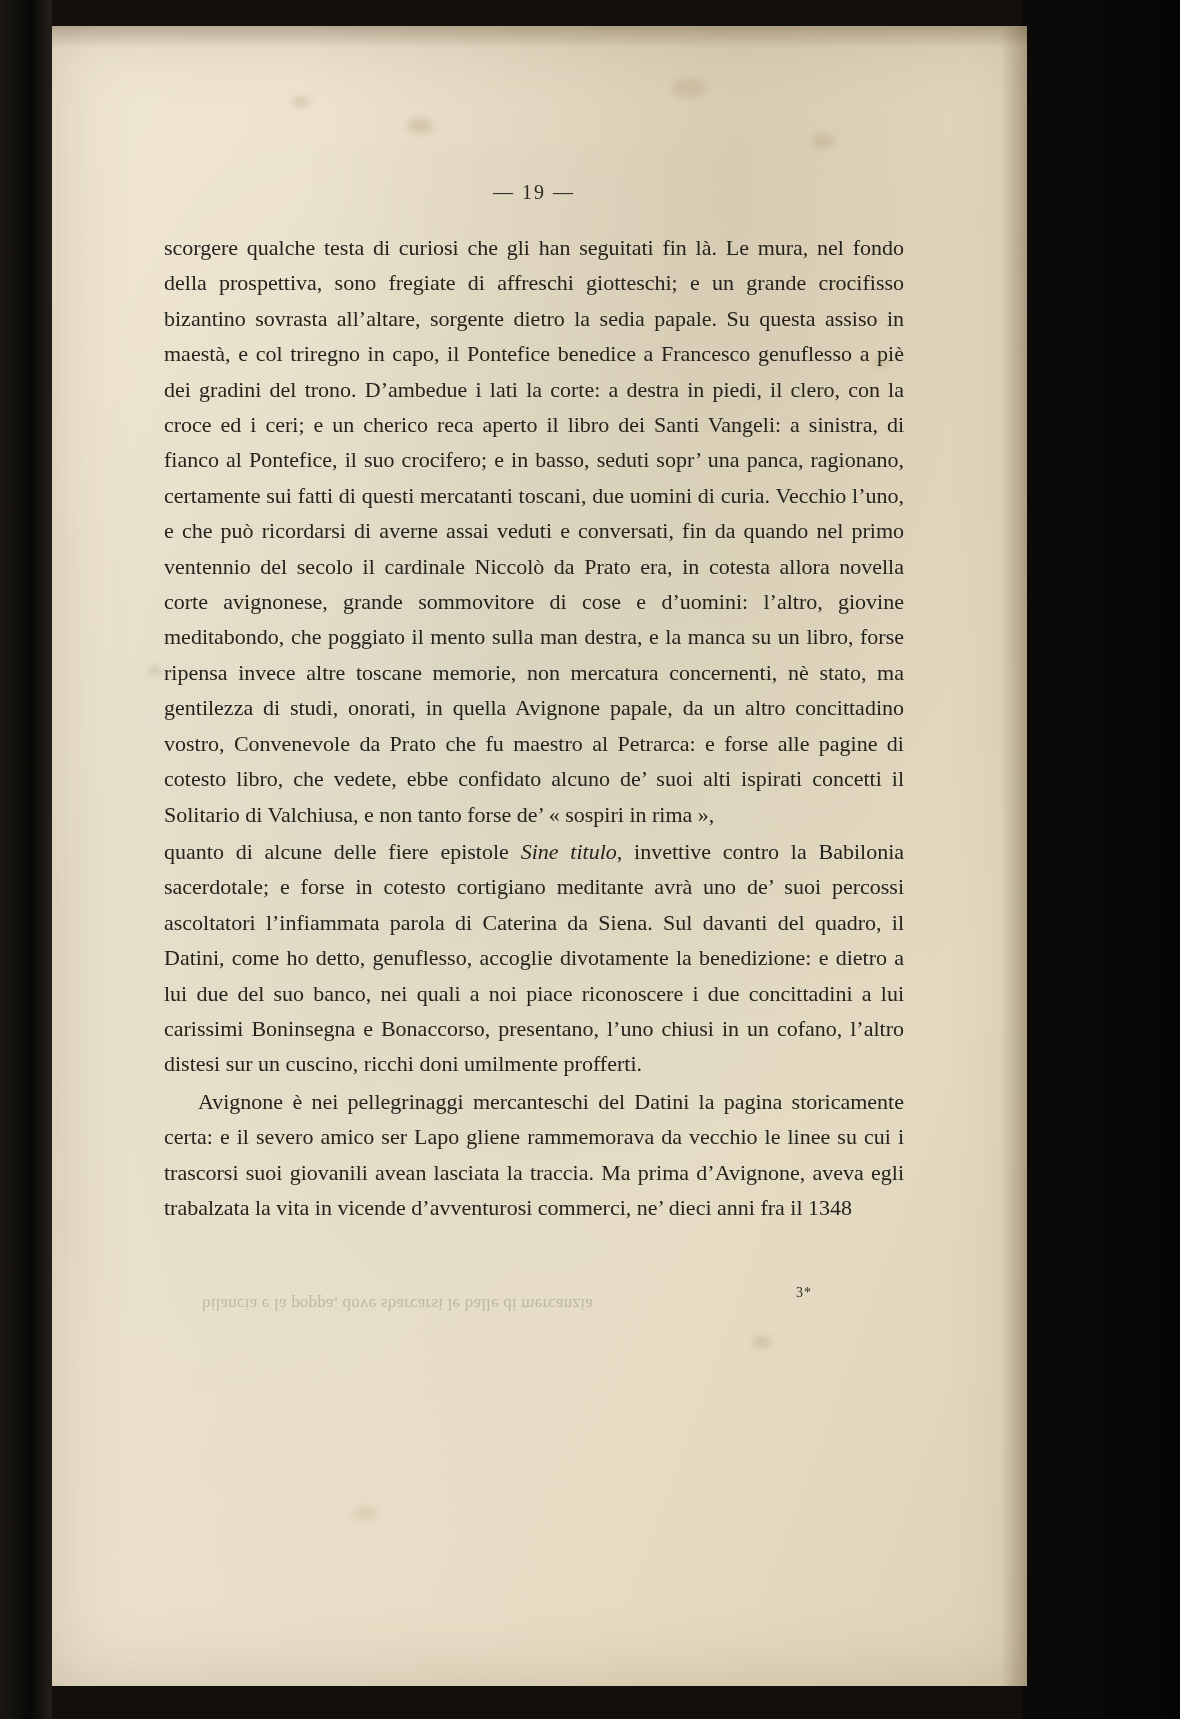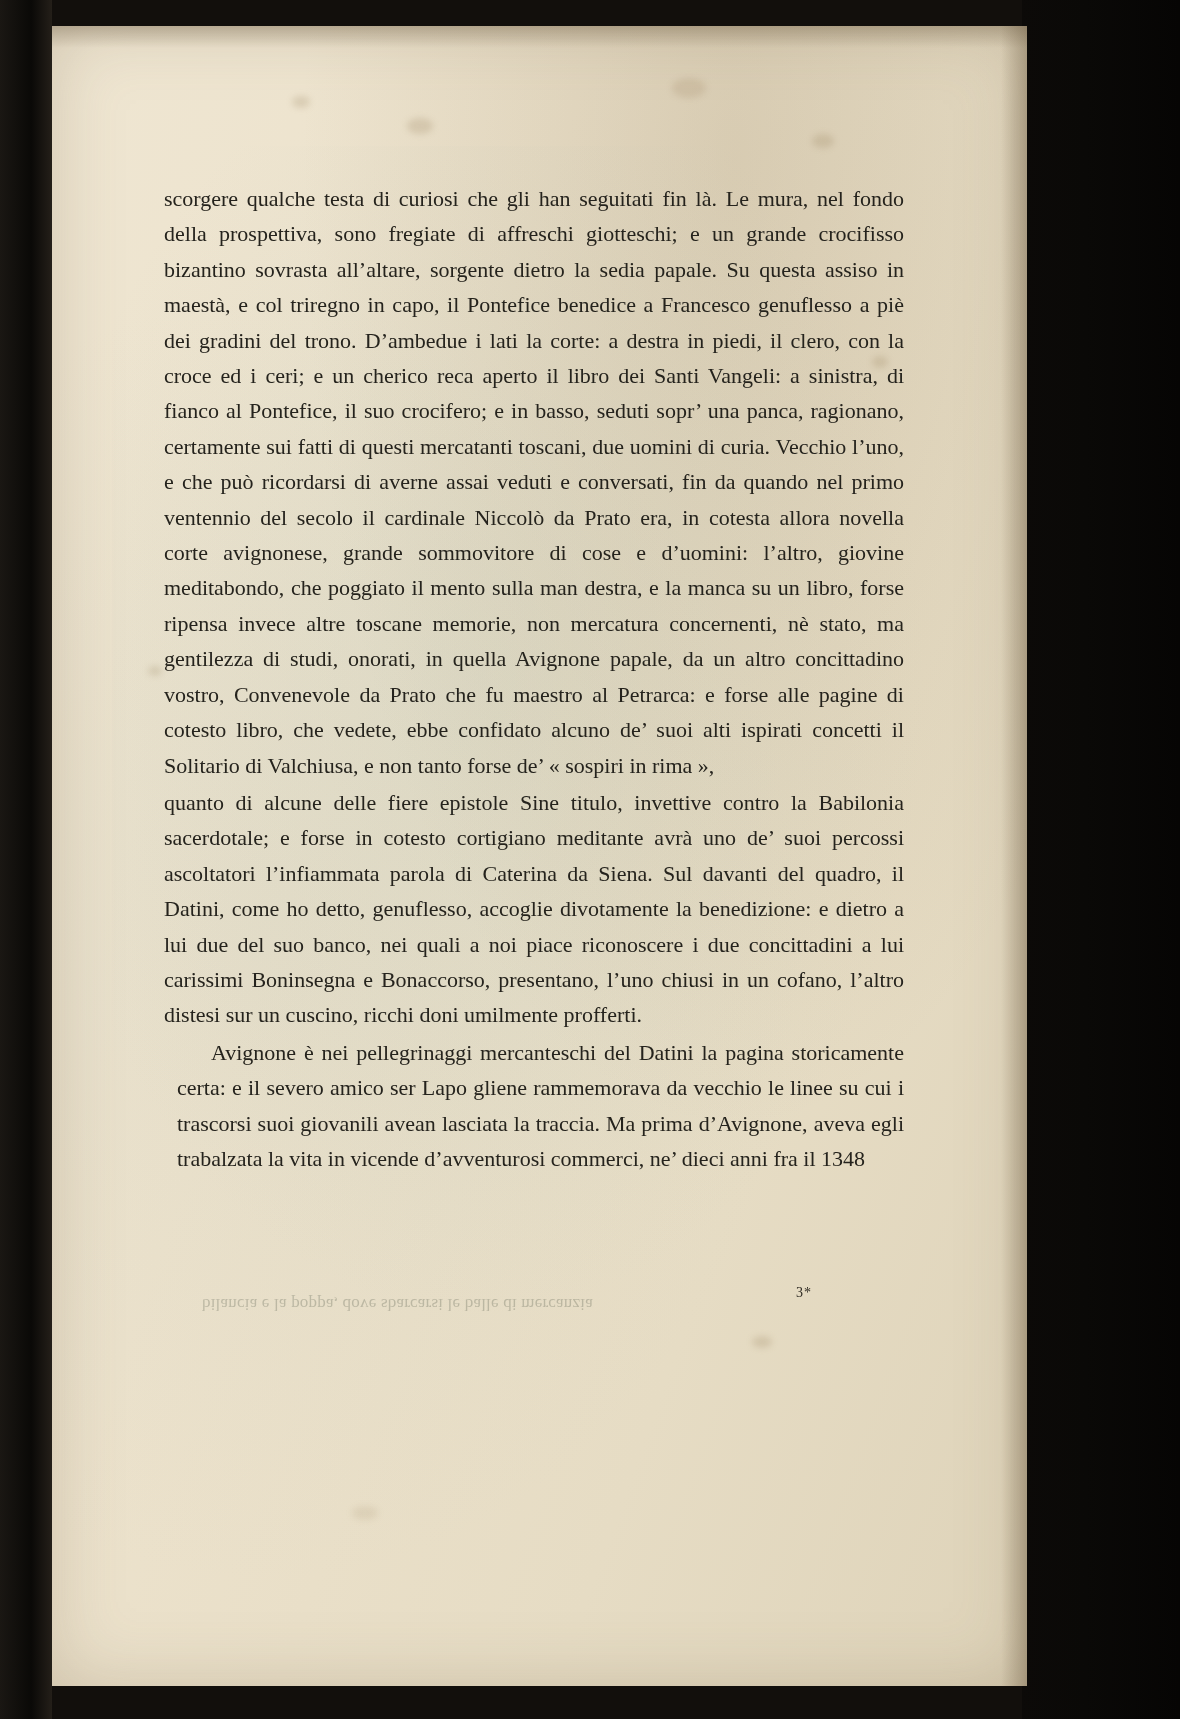--- a/index.html
+++ b/index.html
@@ -77,22 +77,22 @@
   .para {
     font-size: 22px;
     line-height: 35.4px;
     color: #25231d;
     text-align: justify;
     text-justify: inter-word;
     margin: 0;
     -webkit-font-smoothing: antialiased;
   }
   .para + .para { margin-top: 2px; }
-  .indent { text-indent: 34px; margin-left: 13px; }
-  .it { }
+  .indent { text-indent: 34px; }
+  .it { font-style: italic; }
   #signature {
     position: absolute;
     left: 744px;
     top: 1259px;
     font-size: 14px;
     color: #2e2a22;
     letter-spacing: 1px;
   }
   
   #bleed {
@@ -134,20 +134,21 @@
     <div class="spot" style="left:620px; top:52px; width:34px; height:20px; background:rgba(140,115,75,0.16);"></div>
     <div class="spot" style="left:760px; top:108px; width:22px; height:14px;"></div>
     <div class="spot" style="left:820px; top:330px; width:16px; height:12px;"></div>
     <div class="spot" style="left:96px; top:640px; width:14px; height:10px;"></div>
     <div class="spot" style="left:700px; top:1310px; width:20px; height:12px;"></div>
     <div class="spot" style="left:300px; top:1480px; width:26px; height:14px; background:rgba(140,115,75,0.12);"></div>
 
     <div id="cast"></div>
 
     <div id="content">
+      <div id="folio">— 19 —</div>
 
       <p class="para">scorgere qualche testa di curiosi che gli han seguitati fin là. Le mura, nel fondo della prospettiva, sono fregiate di affreschi giotteschi; e un grande crocifisso bizantino sovrasta all’altare, sorgente dietro la sedia papale. Su questa assiso in maestà, e col triregno in capo, il Pontefice benedice a Francesco genuflesso a piè dei gradini del trono. D’ambedue i lati la corte: a destra in piedi, il clero, con la croce ed i ceri; e un cherico reca aperto il libro dei Santi Vangeli: a sinistra, di fianco al Pontefice, il suo crocifero; e in basso, seduti sopr’ una panca, ragionano, certamente sui fatti di questi mercatanti toscani, due uomini di curia. Vecchio l’uno, e che può ricordarsi di averne assai veduti e conversati, fin da quando nel primo ventennio del secolo il cardinale Niccolò da Prato era, in cotesta allora novella corte avignonese, grande sommovitore di cose e d’uomini: l’altro, giovine meditabondo, che poggiato il mento sulla man destra, e la manca su un libro, forse ripensa invece altre toscane memorie, non mercatura concernenti, nè stato, ma gentilezza di studi, onorati, in quella Avignone papale, da un altro concittadino vostro, Convenevole da Prato che fu maestro al Petrarca: e forse alle pagine di cotesto libro, che vedete, ebbe confidato alcuno de’ suoi alti ispirati concetti il Solitario di Valchiusa, e non tanto forse de’ « sospiri in rima »,</p>
 
       <p class="para"><span>quanto di alcune delle fiere epistole <span class="it">Sine titulo</span>, invettive contro la Babilonia sacerdotale; e forse in cotesto cortigiano meditante avrà uno de’ suoi percossi ascoltatori l’infiammata parola di Caterina da Siena. Sul davanti del quadro, il Datini, come ho detto, genuflesso, accoglie divotamente la benedizione: e dietro a lui due del suo banco, nei quali a noi piace riconoscere i due concittadini a lui carissimi Boninsegna e Bonaccorso, presentano, l’uno chiusi in un cofano, l’altro distesi sur un cuscino, ricchi doni umilmente profferti.</span></p>
 
       <p class="para indent">Avignone è nei pellegrinaggi mercanteschi del Datini la pagina storicamente certa: e il severo amico ser Lapo gliene rammemorava da vecchio le linee su cui i trascorsi suoi giovanili avean lasciata la traccia. Ma prima d’Avignone, aveva egli trabalzata la vita in vicende d’avventurosi commerci, ne’ dieci anni fra il 1348</p>
     </div>
 
     <div id="bleed">bilancia e la poppa, dove sbarcarsi le balle di mercanzia</div>
 

